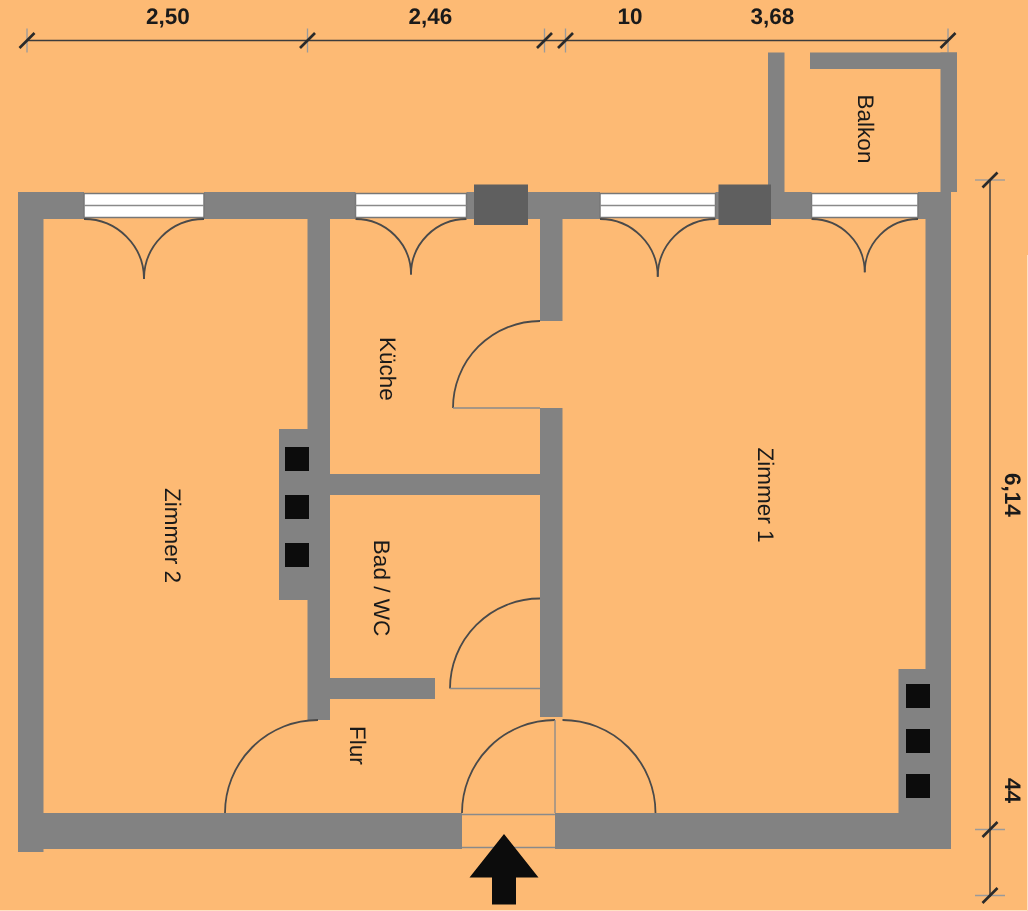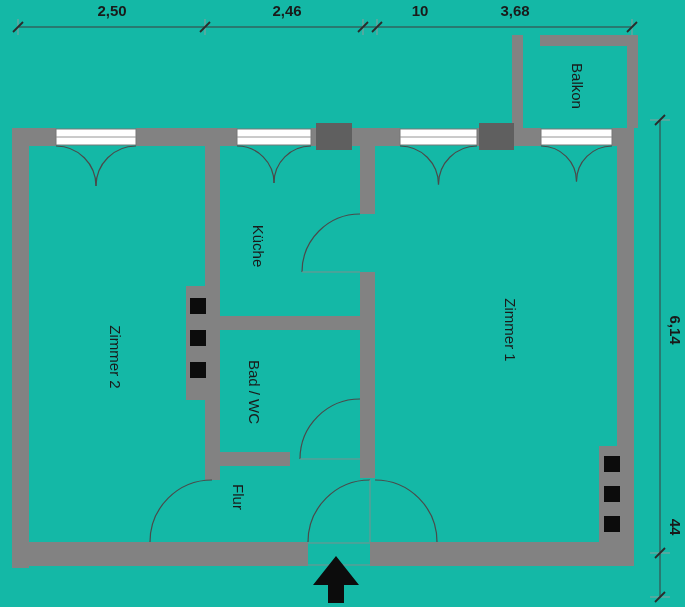--- a/index.html
+++ b/index.html
@@ -1,19 +1,19 @@
 <!DOCTYPE html>
 <html style="--wall: #828282; --wall_dark: #5f5f5f; --black: #0c0c0c; --line: #4a4a4a; --text: #1a1a1a;"><head>
 <meta charset="utf-8">
 <style>
   html,body{margin:0;padding:0;background:#ffffff;}
   .stage{
     position:relative;
     width:685px;height:607px;
-    background:#14b8a6;
+    background:#fdba74;
     font-family:"Liberation Sans", sans-serif;
     overflow:hidden;
   }
   svg{display:block;}
   .wall{fill:var(--wall);}
   .wall-dark{fill:var(--wall_dark);}
   .blk{fill:var(--black);}
   .arc{stroke:var(--line);fill:none;stroke-width:1.2;}
   .thinline{stroke:#8a8a8a;stroke-width:0.9;fill:none;}
   .dimline{stroke:#3c3c3c;stroke-width:1;fill:none;}

